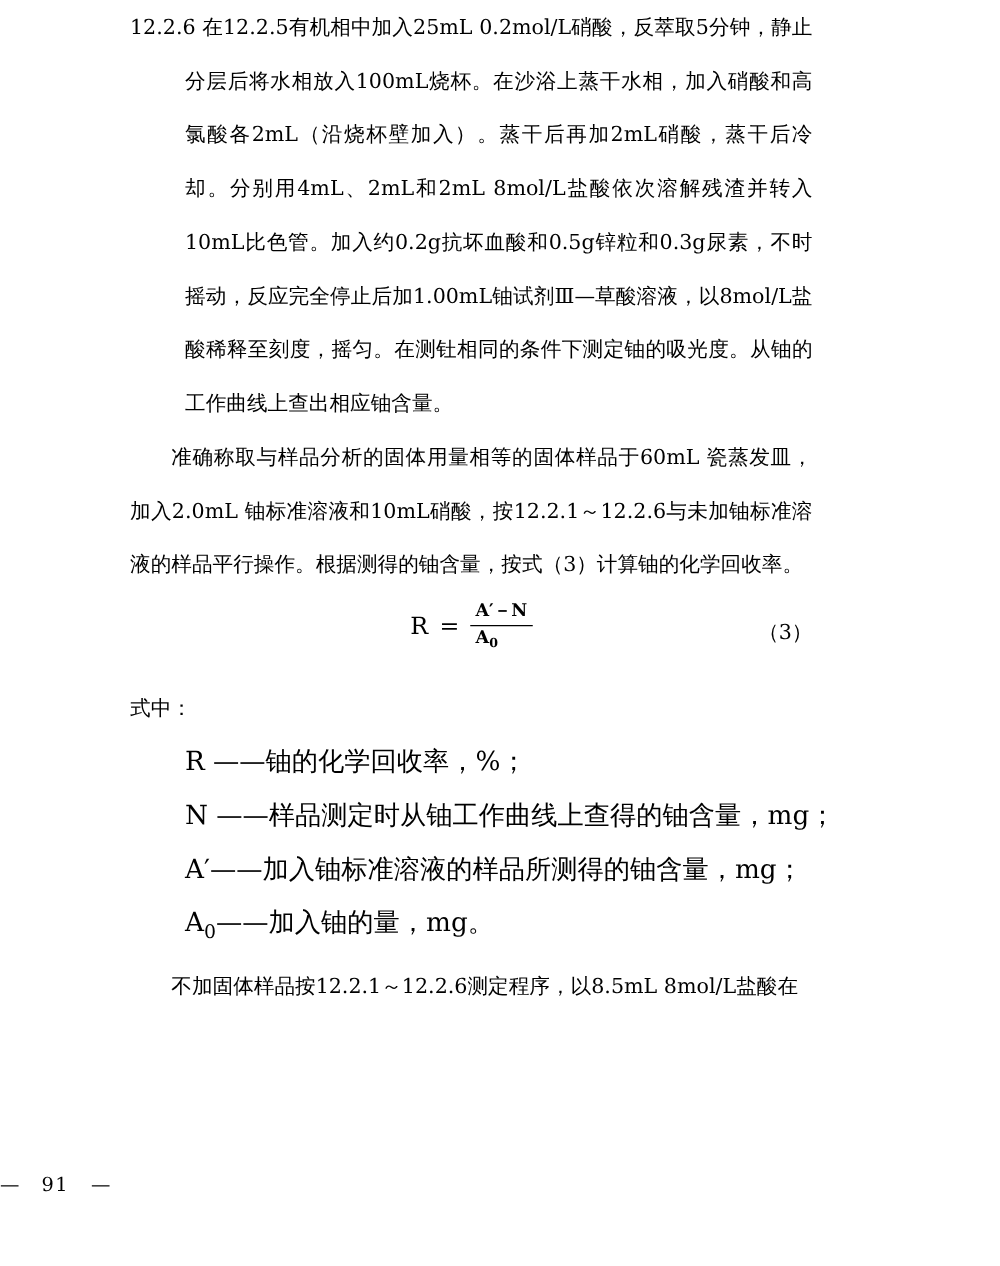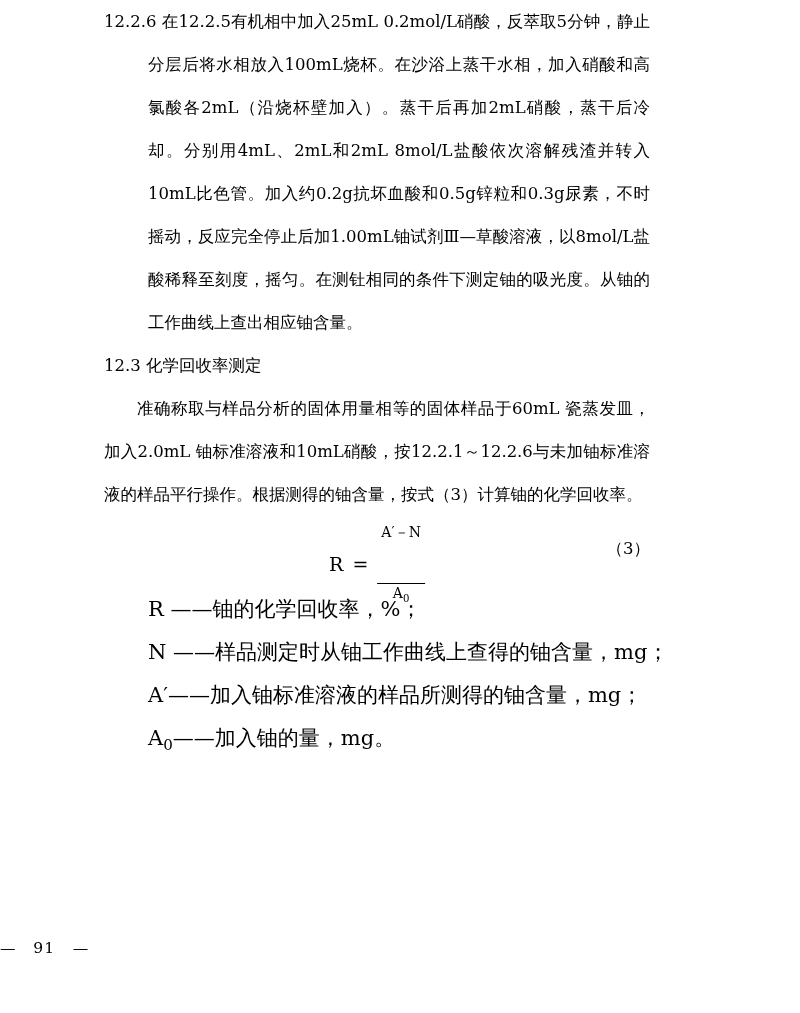--- a/index.html
+++ b/index.html
@@ -65,33 +65,31 @@
   }
   .formula .eq {
     margin-right: 9px;
     font-size: 19px;
   }
   .frac {
     display: inline-flex;
     flex-direction: column;
     align-items: center;
     vertical-align: middle;
-    font-weight: normal;
+    font-weight: bold;
     font-size: 14px;
     line-height: 1.25;
-    gap: 40px;
   }
   .frac .num {
     padding: 0 4px 1px 4px;
   }
   .frac .den {
     border-top: 1.3px solid #000;
     padding: 1px 4px 0 4px;
     width: 100%;
-    text-align: center;
     box-sizing: border-box;
   }
   .formula-num {
     position: absolute;
     right: 0;
     top: 14px;
     font-size: 16.5px;
   }
   .deflist {
     margin: 0;
@@ -120,45 +118,46 @@
     letter-spacing: 0;
   }
 </style>
 </head>
 <body>
 
 <div class="page">
 
   <p class="para block-numbered">12.2.6  在12.2.5有机相中加入25mL 0.2mol/L硝酸，反萃取5分钟，静止分层后将水相放入100mL烧杯。在沙浴上蒸干水相，加入硝酸和高氯酸各2mL（沿烧杯壁加入）。蒸干后再加2mL硝酸，蒸干后冷却。分别用4mL、2mL和2mL 8mol/L盐酸依次溶解残渣并转入10mL比色管。加入约0.2g抗坏血酸和0.5g锌粒和0.3g尿素，不时摇动，反应完全停止后加1.00mL铀试剂Ⅲ—草酸溶液，以8mol/L盐酸稀释至刻度，摇匀。在测钍相同的条件下测定铀的吸光度。从铀的工作曲线上查出相应铀含量。</p>
 
-  <p class="sec-head">12.3  化学回收率测定</p>
 
   <p class="para indent">准确称取与样品分析的固体用量相等的固体样品于60mL 瓷蒸发皿，加入2.0mL 铀标准溶液和10mL硝酸，按12.2.1～12.2.6与未加铀标准溶液的样品平行操作。根据测得的铀含量，按式（3）计算铀的化学回收率。</p>
 
   <div class="formula-row">
     <div class="formula">
       <span class="lhs">R</span>
       <span class="eq">=</span>
       <span class="frac">
         <span class="num">A′－N</span>
         <span class="den"><span>A</span><span class="sub">0</span></span>
       </span>
     </div>
     <div class="formula-num">（3）</div>
   </div>
 
+  <p class="para">式中：</p>
 
   <div class="deflist">
     <div class="def-item">R ——铀的化学回收率，%；</div>
     <div class="def-item">N ——样品测定时从铀工作曲线上查得的铀含量，mg；</div>
     <div class="def-item">A′——加入铀标准溶液的样品所测得的铀含量，mg；</div>
     <div class="def-item"><span>A</span><span class="sub">0</span><span>——</span><span>加入铀的量，mg。</span></div>
   </div>
 
 
+  <p class="para indent">不加固体样品按12.2.1～12.2.6测定程序，以8.5mL 8mol/L盐酸在</p>
 
   <div class="footer">
     <span class="dash">—</span>
     &nbsp;&nbsp;<span>91</span>&nbsp;&nbsp;
     <span class="dash">—</span>
   </div>
 
 </div>
 
 </body></html>

